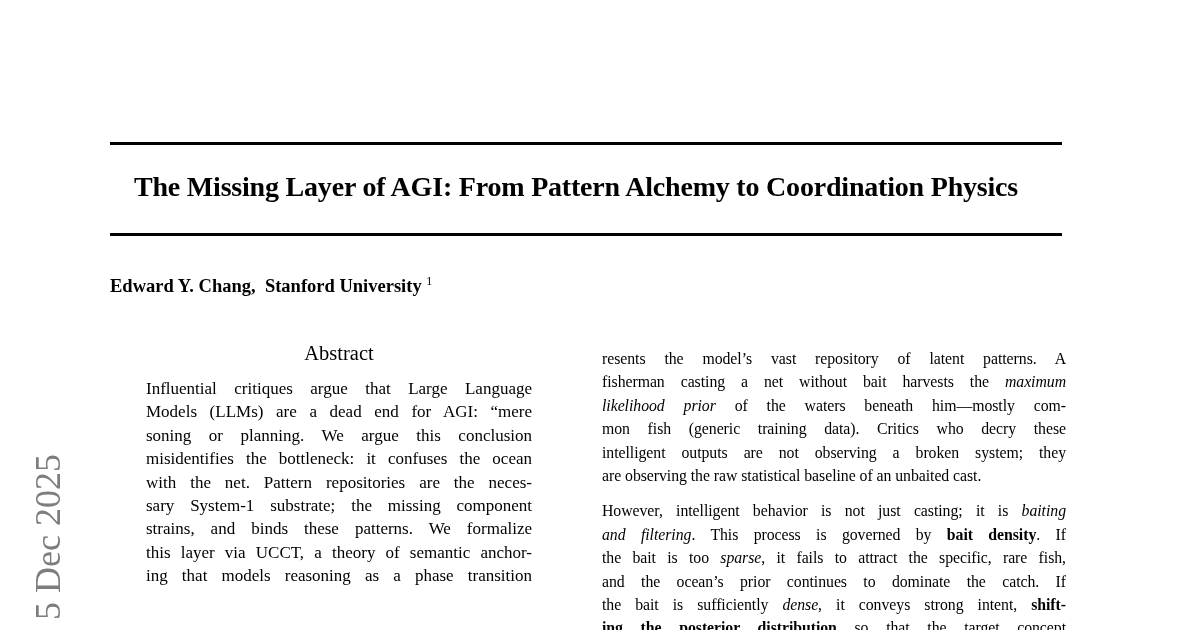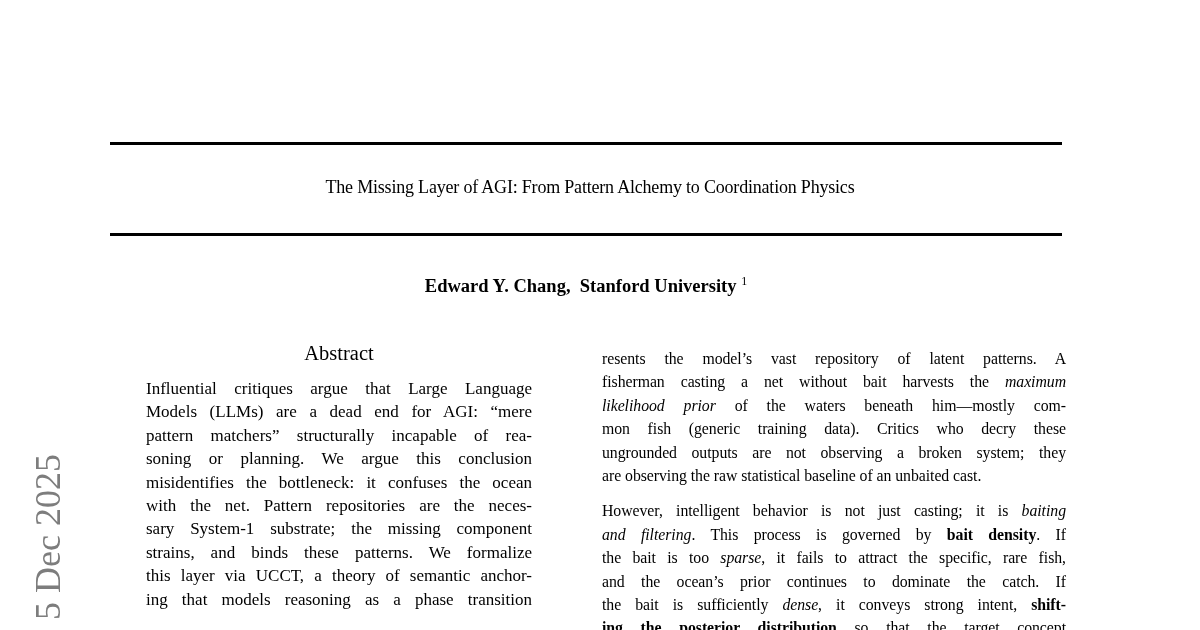--- a/index.html
+++ b/index.html
@@ -16,35 +16,35 @@
     position: absolute;
     left: 110px;
     width: 952px;
     height: 2.5px;
     background: #000000;
   }
   .rule.top { top: 142px; }
   .rule.bottom { top: 233px; }
   .paper-title {
     position: absolute;
-    left: 114px;
+    left: 100px;
     top: 166px;
     width: 952px;
     text-align: center;
-    font-weight: normal;
-    font-size: 18px;
+    font-weight: bold;
+    font-size: 28px;
     line-height: 42px;
     letter-spacing: -0.2px;
   }
   .author-line {
     position: absolute;
     left: 110px;
     top: 273px;
     width: 952px;
-    text-align: center;
+    text-align: left;
     font-weight: bold;
     font-size: 18.5px;
     line-height: 26px;
   }
   .author-line sup {
     font-weight: normal;
     font-size: 12px;
     vertical-align: super;
     line-height: 0;
   }
@@ -107,37 +107,36 @@
 
   <div class="rule bottom"></div>
 
   <div class="author-line"><span>Edward Y. Chang,&nbsp; Stanford University</span> <sup>1</sup></div>
 
   <div class="abstract-heading">Abstract</div>
 
   <div class="col left-col">
       <div class="tline"><span>Influential critiques argue that Large Language</span></div>
       <div class="tline"><span>Models (LLMs) are a dead end for AGI: “mere</span></div>
-      <div class="tline"><span>pattern matchers” structurally incapable of rea-</span></div>
       <div class="tline"><span>soning or planning. We argue this conclusion</span></div>
       <div class="tline"><span>misidentifies the bottleneck: it confuses the ocean</span></div>
       <div class="tline"><span>with the net. Pattern repositories are the neces-</span></div>
       <div class="tline"><span>sary System-1 substrate; the missing component</span></div>
       <div class="tline"><span>strains, and binds these patterns. We formalize</span></div>
       <div class="tline"><span>this layer via UCCT, a theory of semantic anchor-</span></div>
       <div class="tline"><span>ing that models reasoning as a phase transition</span></div>
     </div>
 
   <div class="col right-col">
       <div class="para">
         <div class="tline"><span>resents the model’s vast repository of latent patterns. A</span></div>
         <div class="tline"><span>fisherman casting a net without bait harvests the </span><span class="it">maximum</span></div>
         <div class="tline"><span class="it">likelihood prior</span><span> of the waters beneath him—mostly com-</span></div>
         <div class="tline"><span>mon fish (generic training data). Critics who decry these</span></div>
-        <div class="tline"><span>ungrounded outputs are not observing a broken system; they</span></div>
+        <div class="tline"><span>intelligent outputs are not observing a broken system; they</span></div>
         <div class="tline end"><span>are observing the raw statistical baseline of an unbaited cast.</span></div>
       </div>
       <div class="para">
         <div class="tline"><span>However, intelligent behavior is not just casting; it is </span><span class="it">baiting</span></div>
         <div class="tline"><span class="it">and filtering</span><span>. This process is governed by </span><span class="bf">bait density</span><span>. If</span></div>
         <div class="tline"><span>the bait is too </span><span class="it">sparse</span><span>, it fails to attract the specific, rare fish,</span></div>
         <div class="tline"><span>and the ocean’s prior continues to dominate the catch. If</span></div>
         <div class="tline"><span>the bait is sufficiently </span><span class="it">dense</span><span>, it conveys strong intent, </span><span class="bf">shift-</span></div>
         <div class="tline"><span class="bf">ing the posterior distribution</span><span> so that the target concept</span></div>
       </div>

